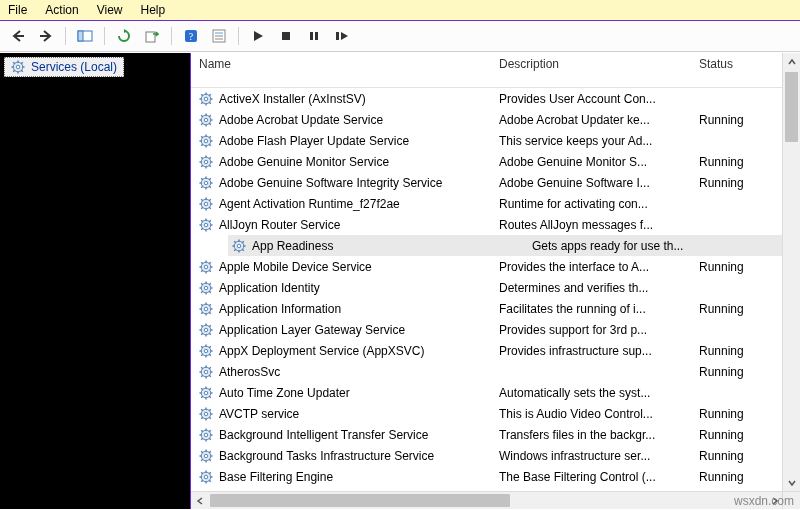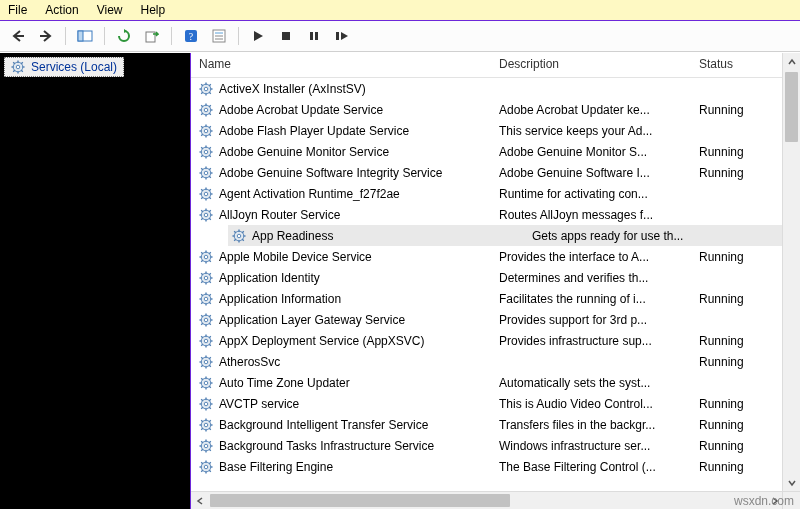--- a/index.html
+++ b/index.html
@@ -74,21 +74,21 @@
   }
   .list-wrap {
     flex: 1;
     position: relative;
     display: flex;
     flex-direction: column;
   }
   .listhead {
     display: grid;
     grid-template-columns: 300px 200px 64px;
-    padding: 4px 8px 6px 8px;
+    padding: 4px 8px 16px 8px;
     border-bottom: 1px solid #e3e3e3;
     color: #333;
     font-weight: 400;
   }
   .listhead .col { cursor: default; }
   .rows {
     flex: 1;
     overflow: hidden;
     padding-left: 4px;
   }
@@ -279,20 +279,21 @@
     <line x1="0.5" y1="8" x2="3" y2="8"></line>
                 <line x1="13" y1="8" x2="15.5" y2="8"></line>
     <line x1="2.5" y1="2.5" x2="4.3" y2="4.3"></line>
                 <line x1="11.7" y1="11.7" x2="13.5" y2="13.5"></line>
     <line x1="2.5" y1="13.5" x2="4.3" y2="11.7"></line>
                 <line x1="11.7" y1="4.3" x2="13.5" y2="2.5"></line>
   </g>
             </svg>
             <span>ActiveX Installer (AxInstSV)</span>
           </div>
+          <div class="cell">Provides User Account Con...</div>
           <div class="cell"></div>
         </div>
         <div class="row">
           <div class="cell namecell">
             <svg class="svc-icon" viewBox="0 0 16 16">
   <circle cx="8" cy="8" r="5.5" fill="#e0e8f0" stroke="#4a7ab0"></circle>
   <circle cx="8" cy="8" r="2" fill="#fff" stroke="#4a7ab0"></circle>
   <g stroke="#4a7ab0" stroke-width="1.5">
     <line x1="8" y1="0.5" x2="8" y2="3"></line>
                 <line x1="8" y1="13" x2="8" y2="15.5"></line>

